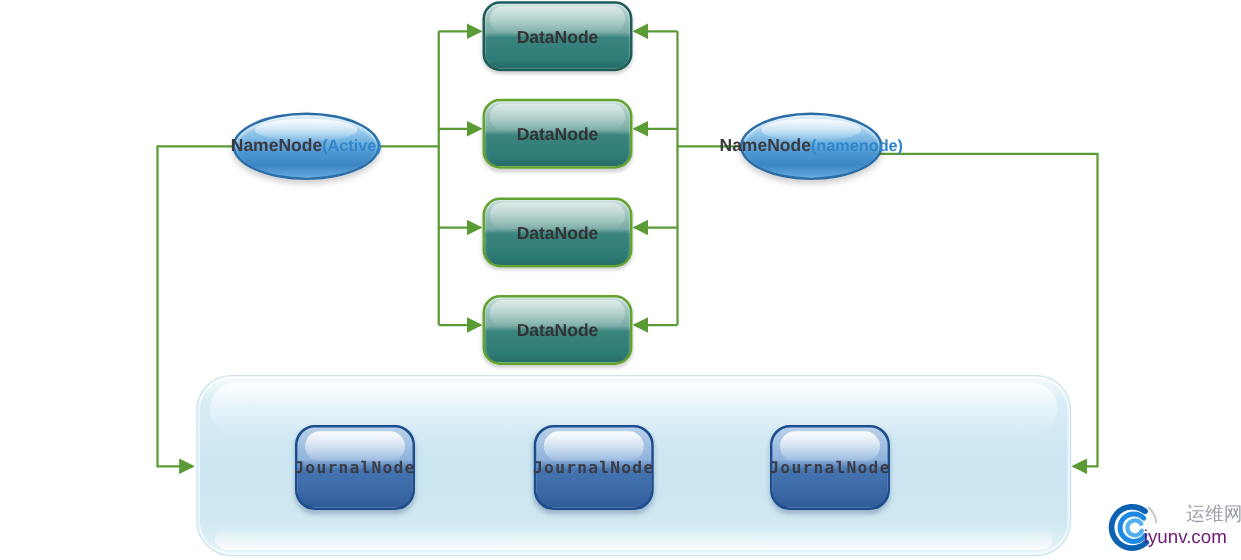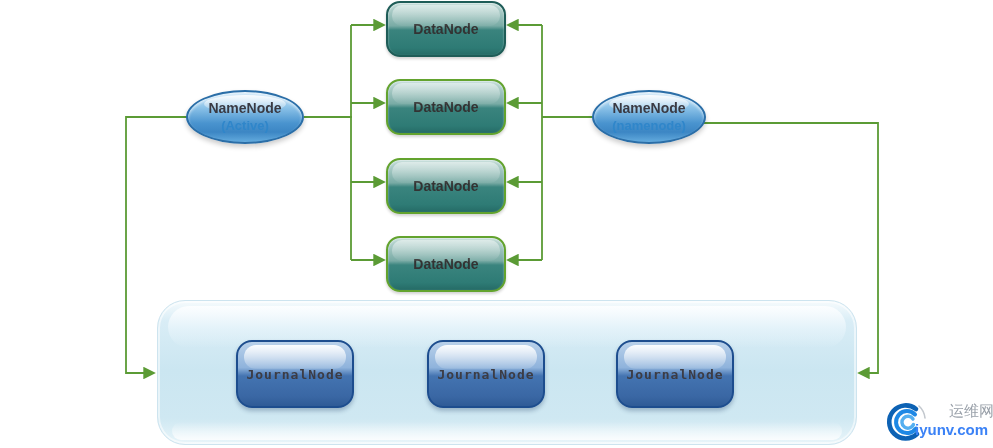--- a/index.html
+++ b/index.html
@@ -29,52 +29,52 @@
     background:linear-gradient(180deg,#c0dad6 0%,#79aba5 44%,#3a847e 52%,#2e7b75 86%,#256b66 100%);
     border:2px solid #63a32e;box-sizing:border-box;
     box-shadow:inset 0 1px 2px rgba(255,255,255,.55),0 2px 3px rgba(0,0,0,.18);
     font-weight:bold;font-size:14px;color:#333;}
   .datanode.dark-border{border-color:#1e5c57;}
   .datanode::before{content:"";position:absolute;left:4px;right:4px;top:2px;height:40%;
     border-radius:10px;background:linear-gradient(180deg,rgba(255,255,255,.5),rgba(255,255,255,.04));}
 
   
   .ellipse-node{position:absolute;border-radius:50%;z-index:4;box-sizing:border-box;
-    display:flex;flex-direction:column;align-items:center;justify-content:center;line-height:1.25;
+    display:flex;flex-direction:row;align-items:center;justify-content:center;line-height:1.25;
     background:linear-gradient(180deg,#cfe7f8 0%,#8ec4e9 30%,#4a94cf 62%,#3c86c4 80%,#63abde 100%);
     border:2px solid #2b6ea7;
     box-shadow:inset 0 2px 3px rgba(255,255,255,.6),0 3px 5px rgba(0,0,0,.2);}
   .ellipse-node::before{content:"";position:absolute;left:14%;right:14%;top:5%;height:36%;
     border-radius:50%;background:linear-gradient(180deg,rgba(255,255,255,.9),rgba(255,255,255,.05));}
   .ellipse-title{font-weight:bold;font-size:14px;color:#3a3a43;z-index:1;}
   .ellipse-sub{font-weight:bold;font-size:13px;color:#2f86ca;z-index:1;}
 
   
-  .journalnode{position:absolute;top:39px;width:118px;height:68px;border-radius:16px;
+  .journalnode{position:absolute;top:39px;width:96px;height:68px;border-radius:16px;
     display:flex;align-items:center;justify-content:center;box-sizing:border-box;
     background:linear-gradient(180deg,#b9d1ea 0%,#8fb3dc 40%,#4474b1 53%,#3a67a4 85%,#2f5b96 100%);
     border:2px solid #1d4d8e;
     box-shadow:0 3px 4px rgba(30,60,100,.3);
     font-family:"DejaVu Sans Mono",monospace;font-weight:bold;font-size:13px;
     letter-spacing:1px;color:#3c3c44;}
   .journalnode::before{content:"";position:absolute;left:6px;right:6px;top:3px;height:24px;
     border-radius:12px;background:linear-gradient(180deg,rgba(255,255,255,.95),rgba(255,255,255,.1));}
   .journalnode span{z-index:1;}
 
   
   .flow-label{position:absolute;font-weight:bold;font-size:14px;color:#3a3a3a;
     background:#fff;padding:1px 3px;z-index:5;white-space:nowrap;}
   .flow-label.left{left:12px;top:220px;}
   .flow-label.right{left:768px;top:162px;}
 
   
   .watermark{position:absolute;left:882px;top:395px;width:110px;height:52px;z-index:6;}
   .wm-logo{position:absolute;left:0;top:2px;}
   .wm-name{position:absolute;left:52px;top:7px;font-size:15px;color:#99a0a9;white-space:nowrap;margin-left:15px;}
-  .wm-url{position:absolute;left:33px;top:26px;font-size:15px;font-weight:bold;color:#3b82f6;white-space:nowrap;}
+  .wm-url{position:absolute;left:33px;top:26px;font-size:15px;font-weight:normal;color:#701a75;white-space:nowrap;}
 </style>
 </head>
 <body>
 
 <div class="stage">
 
   <svg class="connectors" width="993" height="448">
     <defs>
       <marker id="arrow" viewBox="0 0 10 10" refX="8.5" refY="5" markerWidth="7" markerHeight="7" orient="auto">
         <path d="M0,0 L10,5 L0,10 z" fill="#5b9b35"></path>

